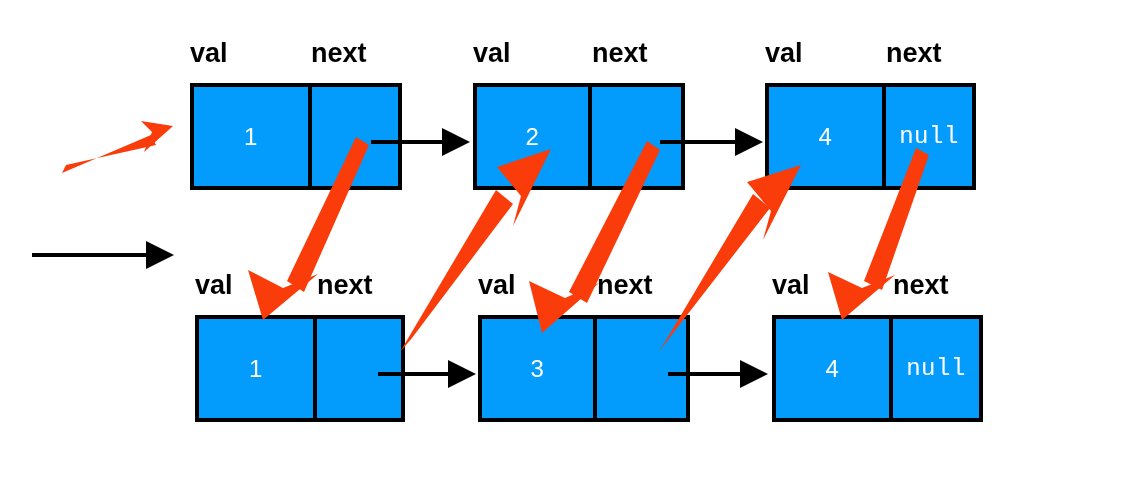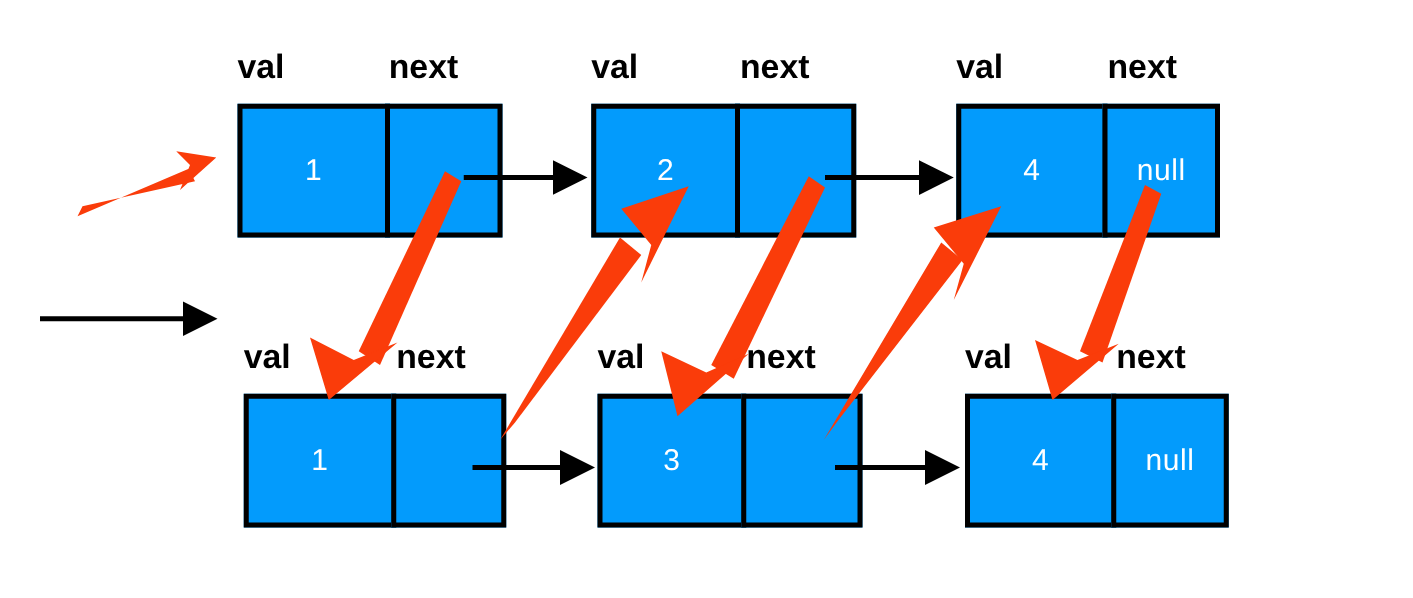--- a/index.html
+++ b/index.html
@@ -25,21 +25,21 @@
     background: #039BFC;
     color: #ffffff;
     display: flex;
     align-items: center;
     justify-content: center;
     font-size: 24px;
     font-weight: 400;
     letter-spacing: 0.5px;
   }
   .cell.val { }
-  .cell.next { margin-left: -4px; }
+  .cell.next { margin-left: -4px; font-family: Liberation Mono, monospace; }
   .hdr {
     position: absolute;
     color: #000000;
     font-size: 27px;
     font-weight: bold;
     text-align: left;
     white-space: nowrap;
   }
   svg.overlay {
     position: absolute;

